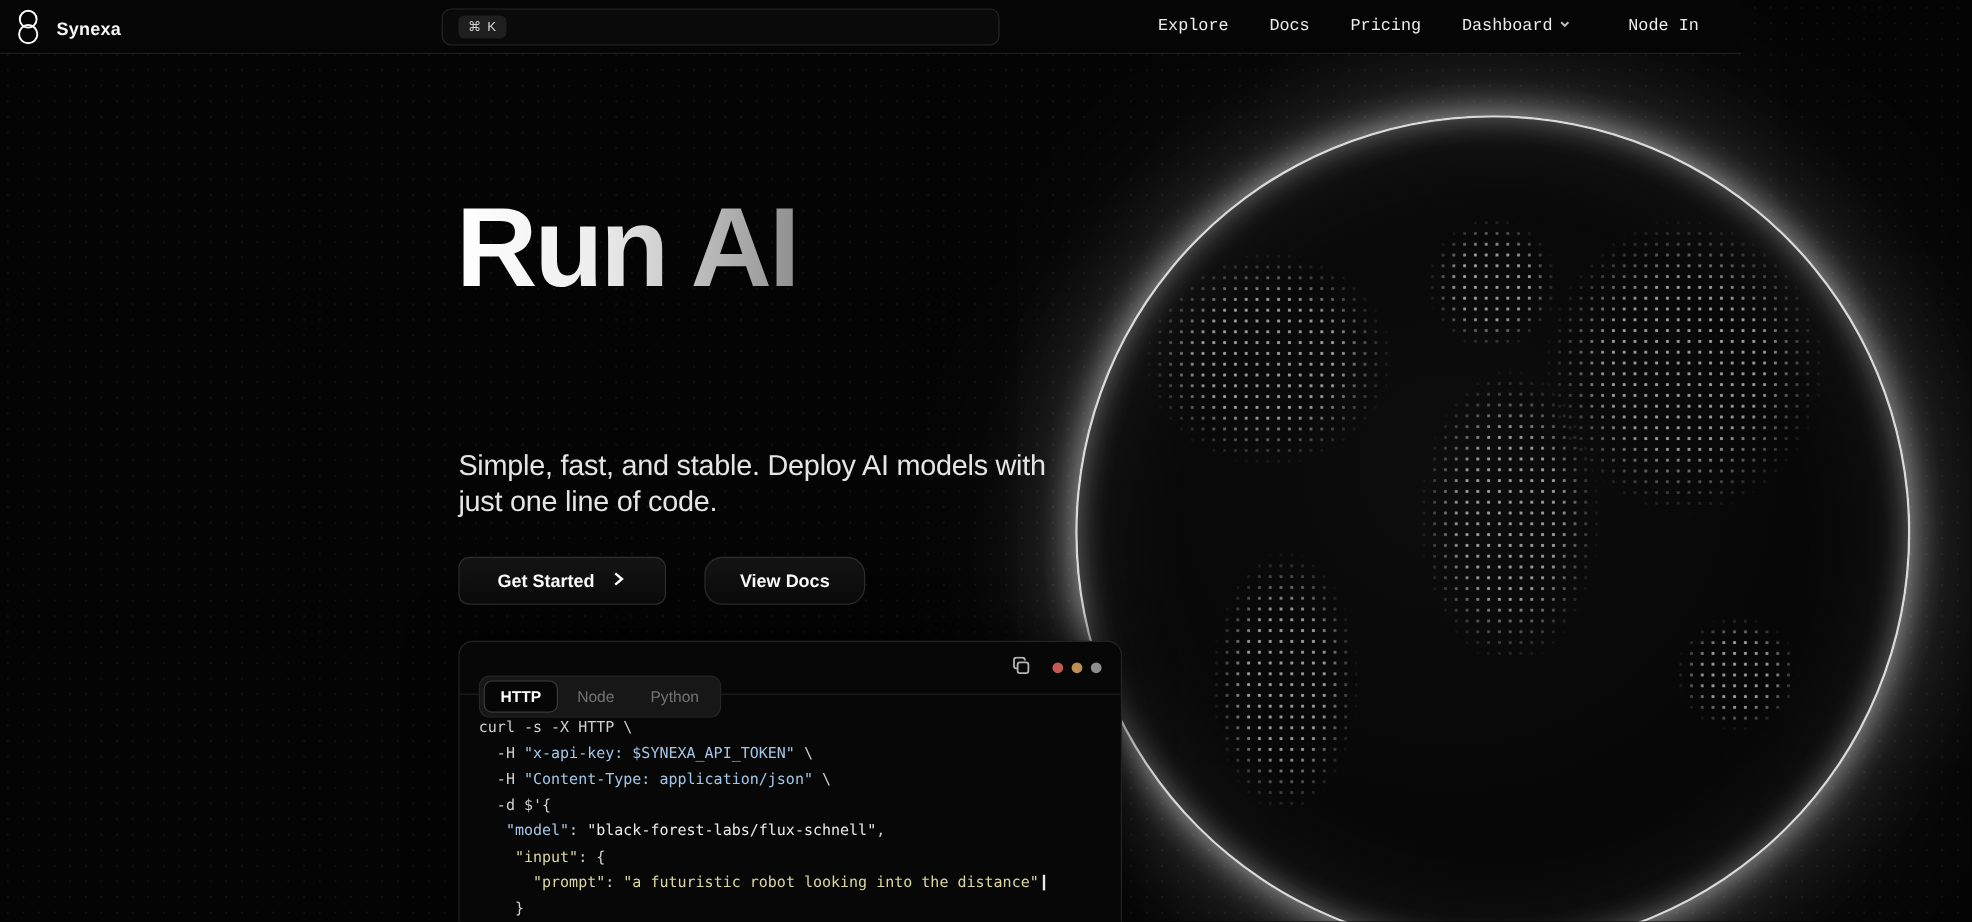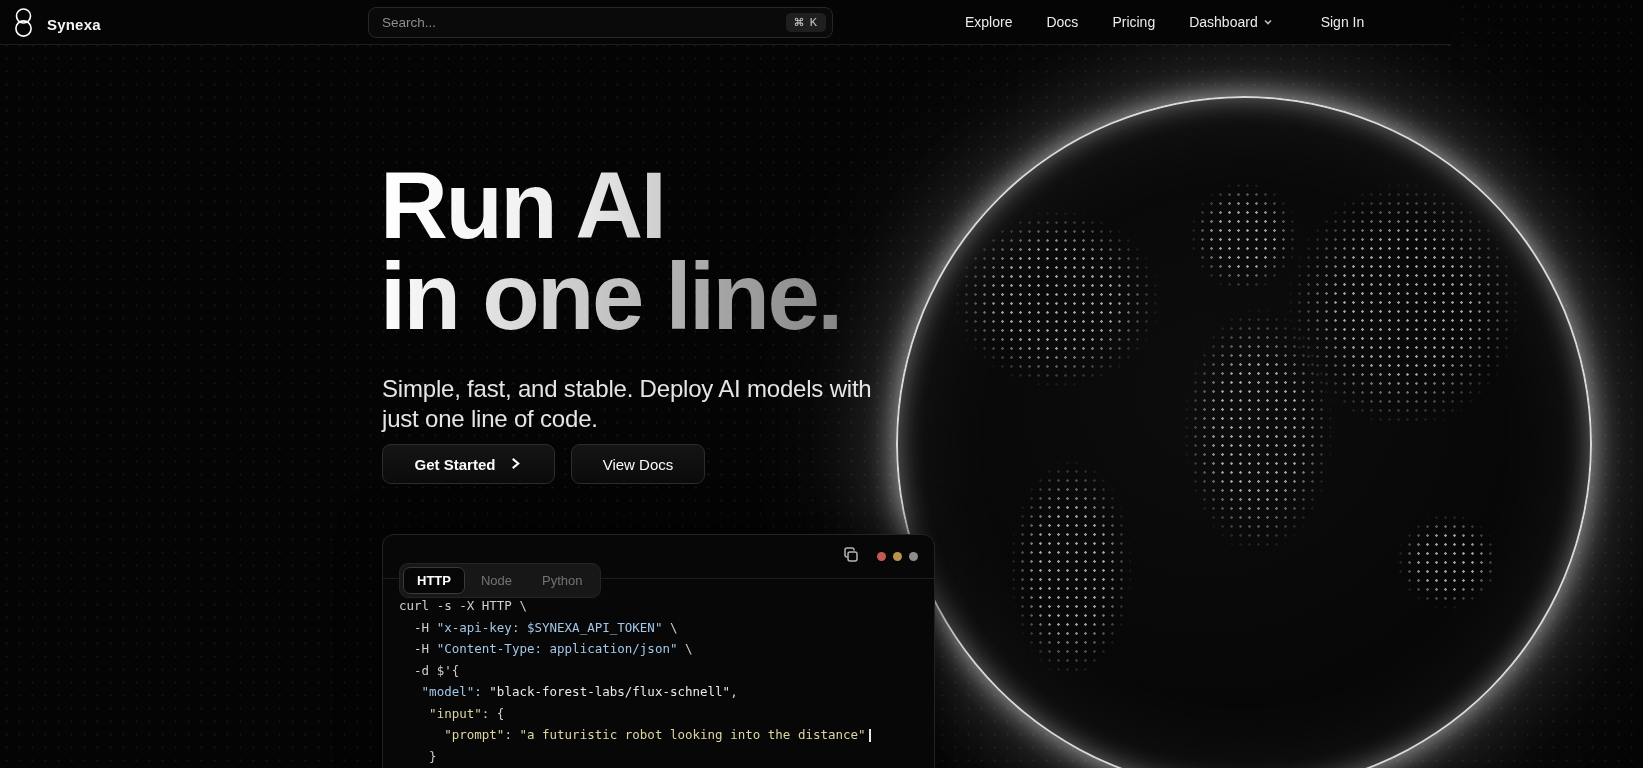--- a/index.html
+++ b/index.html
@@ -59,51 +59,51 @@
     flex:1; background:transparent; border:none; outline:none;
     color:#cfcfcf; font-size:13.5px; font-family:"Liberation Sans", sans-serif;
   }
   .search-input::placeholder { color:#8d8d8d; }
   .kbd {
     background:#1f1f1f; border-radius:5px; color:#cfcfcf;
     font-size:11px; padding:3px 8px; letter-spacing:1px; white-space:nowrap;
   }
   .nav-links {
     position:absolute; left:965px; top:0; height:44px;
-    display:flex; align-items:center; gap:34px;
+    display:flex; align-items:center; gap:34px;font-family:Liberation Mono, monospace;
   }
   .nav-link {
     color:#ececec; font-size:14px; text-decoration:none; cursor:pointer;
     display:flex; align-items:center; gap:5px; white-space:nowrap;
   }
   .nav-link.signin { margin-left:14px; }
   .chev { width:10px; height:10px; stroke:#bdbdbd; fill:none; stroke-width:1.6; }
 
   
   .hero-title {
     position:absolute; left:380px; top:160px; z-index:3;
     font-size:94px; font-weight:700; line-height:0.97; letter-spacing:-2.5px;
   }
   .hero-title .line { display:block; -webkit-background-clip:text; background-clip:text; color:transparent; }
   .hero-title .l1 { background-image:linear-gradient(90deg,#ffffff 0%,#ededed 42%,#8f8f8f 100%); }
   .hero-title .l2 { background-image:linear-gradient(90deg,#fdfdfd 0%,#c9c9c9 45%,#858585 100%); }
   .hero-subtitle {
     position:absolute; left:382px; top:374px; width:520px; z-index:3;
     color:#e5e5e5; font-size:24px; line-height:1.25; letter-spacing:-0.2px;
   }
-  .cta-row { position:absolute; left:382px; top:444px; display:flex; gap:16px; z-index:3; }
+  .cta-row { position:absolute; left:382px; top:464px; display:flex; gap:32px; z-index:3; }
   .btn {
     height:40px; border-radius:9px; cursor:pointer;
     background:linear-gradient(180deg,#141414,#0b0b0b);
     border:1px solid #2d2d2d; color:#fafafa;
     font-size:15px; font-weight:700; font-family:"Liberation Sans", sans-serif;
     display:flex; align-items:center; justify-content:center;
   }
   .btn-primary { width:173px; gap:14px; }
-  .btn-secondary { width:134px; font-weight:400; }
+  .btn-secondary { width:134px; font-weight:700;border-radius:15px; }
   .arrow-ic { width:13px; height:13px; stroke:#ffffff; fill:none; stroke-width:2.2; }
 
   
   .code-panel {
     position:absolute; left:382px; top:534px; width:553px; height:300px; z-index:4;
     background:#070707; border:1px solid #232323; border-radius:12px 12px 0 0;
     box-shadow:0 -6px 40px rgba(0,0,0,0.6);
   }
   .panel-header {
     height:44px; display:flex; align-items:center; justify-content:space-between;
@@ -160,49 +160,47 @@
     <span>
       <svg class="logo-svg" viewBox="0 0 27 30">
         <circle cx="13.5" cy="9" r="7" stroke="#ffffff" stroke-width="1.6" fill="none"></circle>
         <circle cx="13.5" cy="21.5" r="7.6" stroke="#ffffff" stroke-width="1.6" fill="none"></circle>
       </svg>
     </span>
     <span class="brand-name">Synexa</span>
   </div>
 
   <div class="search-box">
-    <input class="search-input" type="text" placeholder="Search..." style="">
     <span class="kbd">⌘ K</span>
   </div>
 
   <nav class="nav-links">
       <a class="nav-link">
         <span>Explore</span>
       </a>
       <a class="nav-link">
         <span>Docs</span>
       </a>
       <a class="nav-link">
         <span>Pricing</span>
       </a>
       <a class="nav-link">
         <span>Dashboard</span>
         <span><svg class="chev" viewBox="0 0 10 10">
             <polyline points="2,3.5 5,6.5 8,3.5"></polyline>
           </svg></span>
       </a>
       <a class="nav-link signin">
-        <span>Sign In</span>
+        <span>Node In</span>
       </a>
     </nav>
 </header>
 
 <h1 class="hero-title">
   <span class="line l1">Run AI</span>
-  <span class="line l2">in one line.</span>
 </h1>
 
 <p class="hero-subtitle">Simple, fast, and stable. Deploy AI models with just one line of code.</p>
 
 <div class="cta-row">
   <button class="btn btn-primary">
     <span>Get Started</span>
     <span>
       <svg class="arrow-ic" viewBox="0 0 14 14">
           <polyline points="4,2 10,7 4,12"></polyline>

